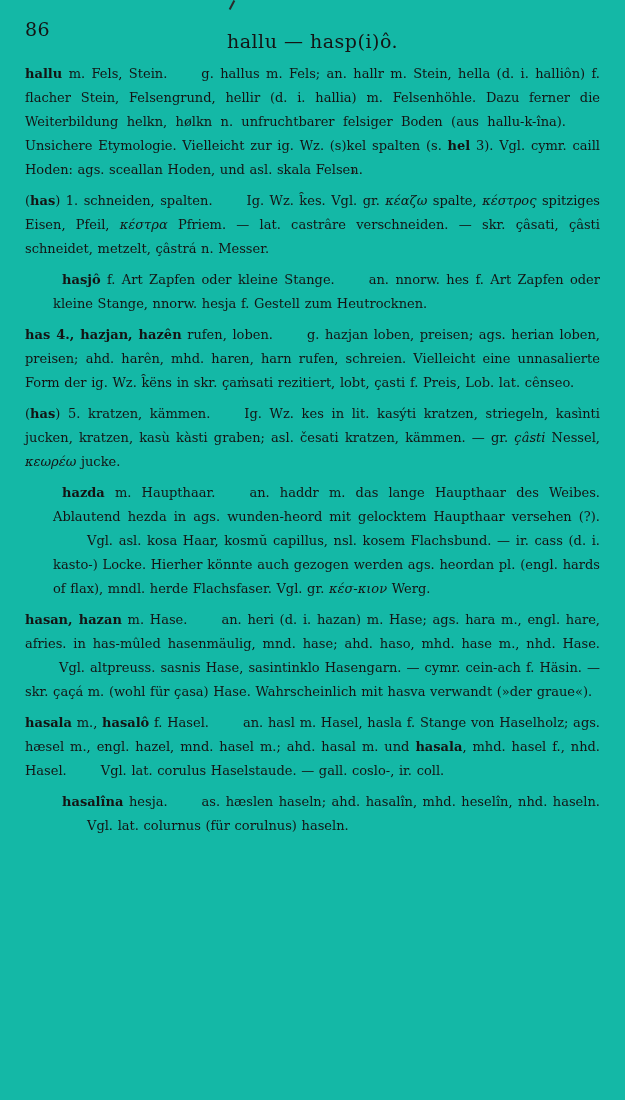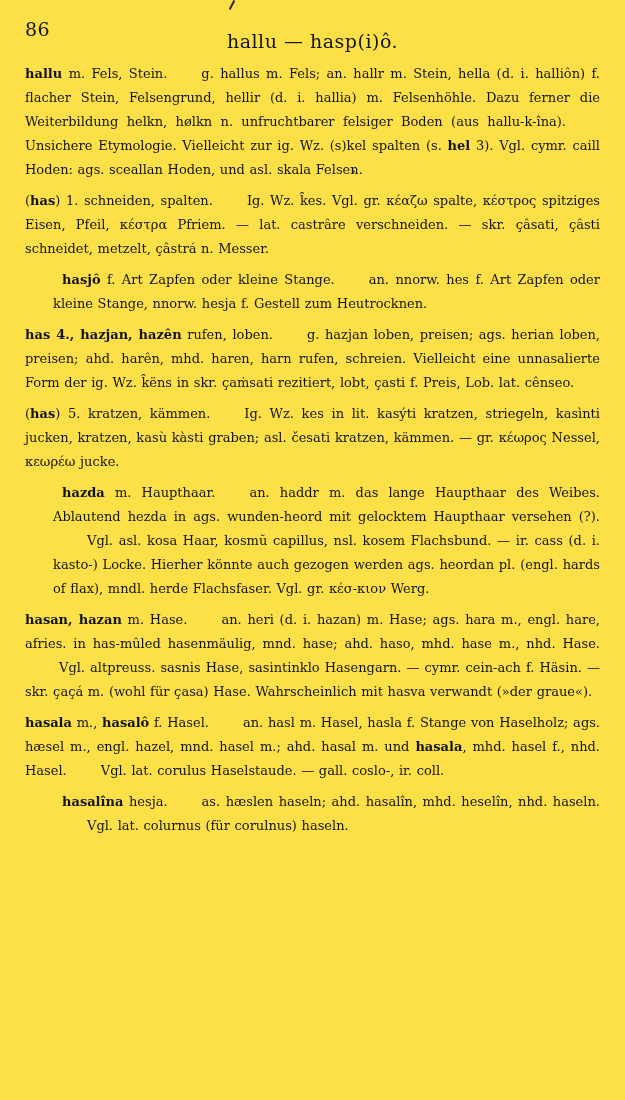--- a/index.html
+++ b/index.html
@@ -13,21 +13,21 @@
   body {
     font-family: "DejaVu Serif", serif;
     color: #141414;
   }
   .page {
     position: relative;
     width: 625px;
     height: 1100px;
     box-sizing: border-box;
     padding: 18px 25px 0 25px;
-    background: #fde047;
+    background: #14b8a6;
   }
   .running-head {
     position: relative;
     height: 28px;
     margin-bottom: 16px;
     font-size: 19px;
     letter-spacing: 0.5px;
   }
   .pageno {
     position: absolute;
@@ -52,20 +52,21 @@
     word-spacing: 0.5px;
   }
   .entry.sub {
     margin-left: 28px;
     text-indent: 9px;
   }
   .hw {
     font-weight: bold;
   }
   .greek {
+    font-style: italic;
   }
   .gap {
     display: inline-block;
     width: 34px;
   }
   .scan-artifact-stroke {
     position: absolute;
     left: 231px;
     top: 0;
     width: 2px;
@@ -94,19 +95,19 @@
   <header class="running-head">
     <span class="pageno">86</span>
     <span class="head-title">hallu — hasp(i)ô.</span>
   </header>
 
   <main class="body-text">
       <p class="entry"><span class="hw">hallu</span><span> m. Fels, Stein.</span><span class="gap"></span><span>g. hallus m. Fels; an. hallr m. Stein, hella (d. i. halliôn) f. flacher Stein, Felsengrund, hellir (d. i. hallia) m. Felsenhöhle.  Dazu ferner die Weiterbildung helkn, hølkn n. unfruchtbarer felsiger Boden (aus hallu-k-îna).</span><span class="gap"></span><span>Unsichere Etymologie. Vielleicht zur ig. Wz. (s)kel spalten (s. </span><span class="hw">hel</span><span> 3).  Vgl. cymr. caill Hoden: ags. sceallan Hoden, und asl. skala Felsen.</span></p>
       <p class="entry"><span>(</span><span class="hw">has</span><span>) 1. schneiden, spalten.</span><span class="gap"></span><span>Ig. Wz. k̑es.  Vgl. gr. </span><span class="greek">κέαζω</span><span> spalte, </span><span class="greek">κέστρος</span><span> spitziges Eisen, Pfeil, </span><span class="greek">κέστρα</span><span> Pfriem. — lat. castrâre verschneiden. — skr. çâsati, çâsti schneidet, metzelt, çâstrá n. Messer.</span></p>
       <p class="entry sub"><span class="hw">hasjô</span><span> f. Art Zapfen oder kleine Stange.</span><span class="gap"></span><span>an. nnorw. hes f. Art Zapfen oder kleine Stange, nnorw. hesja f. Gestell zum Heutrocknen.</span></p>
       <p class="entry"><span class="hw">has 4., hazjan, hazên</span><span> rufen, loben.</span><span class="gap"></span><span>g. hazjan loben, preisen; ags. herian loben, preisen; ahd. harên, mhd. haren, harn rufen, schreien. Vielleicht eine unnasalierte Form der ig. Wz. k̑ëns in skr. çaṁsati rezitiert, lobt, çasti f. Preis, Lob. lat. cênseo.</span></p>
-      <p class="entry"><span>(</span><span class="hw">has</span><span>) 5. kratzen, kämmen.</span><span class="gap"></span><span>Ig. Wz. kes in lit. kasýti kratzen, striegeln, kasìnti jucken, kratzen, kasù kàsti graben; asl. česati kratzen, kämmen. — gr. </span><span class="greek">κέωρος</span><span> Nessel, </span><span class="greek">κεωρέω</span><span> jucke.</span></p>
+      <p class="entry"><span>(</span><span class="hw">has</span><span>) 5. kratzen, kämmen.</span><span class="gap"></span><span>Ig. Wz. kes in lit. kasýti kratzen, striegeln, kasìnti jucken, kratzen, kasù kàsti graben; asl. česati kratzen, kämmen. — gr. </span><span class="greek">çâsti</span><span> Nessel, </span><span class="greek">κεωρέω</span><span> jucke.</span></p>
       <p class="entry sub"><span class="hw">hazda</span><span> m. Haupthaar.</span><span class="gap"></span><span>an. haddr m. das lange Haupthaar des Weibes.  Ablautend hezda in ags. wunden-heord mit gelocktem Haupthaar versehen (?).</span><span class="gap"></span><span>Vgl. asl. kosa Haar, kosmŭ capillus, nsl. kosem Flachsbund. — ir. cass (d. i. kasto-) Locke.  Hierher könnte auch gezogen werden ags. heordan pl. (engl. hards of flax), mndl. herde Flachsfaser.  Vgl. gr. </span><span class="greek">κέσ-κιον</span><span> Werg.</span></p>
       <p class="entry"><span class="hw">hasan, hazan</span><span> m. Hase.</span><span class="gap"></span><span>an. heri (d. i. hazan) m. Hase; ags. hara m., engl. hare, afries. in has-mûled hasenmäulig, mnd. hase; ahd. haso, mhd. hase m., nhd. Hase.</span><span class="gap"></span><span>Vgl. altpreuss. sasnis Hase, sasintinklo Hasengarn. — cymr. cein-ach f. Häsin. — skr. çaçá m. (wohl für çasa) Hase.  Wahrscheinlich mit hasva verwandt (»der graue«).</span></p>
       <p class="entry"><span class="hw">hasala</span><span> m., </span><span class="hw">hasalô</span><span> f. Hasel.</span><span class="gap"></span><span>an. hasl m. Hasel, hasla f. Stange von Haselholz; ags. hæsel m., engl. hazel, mnd. hasel m.; ahd. hasal m. und </span><span class="hw">hasala</span><span>, mhd. hasel f., nhd. Hasel.</span><span class="gap"></span><span>Vgl. lat. corulus Haselstaude. — gall. coslo-, ir. coll.</span></p>
       <p class="entry sub"><span class="hw">hasalîna</span><span> hesja.</span><span class="gap"></span><span>as. hæslen haseln; ahd. hasalîn, mhd. heselîn, nhd. haseln.</span><span class="gap"></span><span>Vgl. lat. colurnus (für corulnus) haseln.</span></p>
     </main>
 </div>
 
 </body></html>

